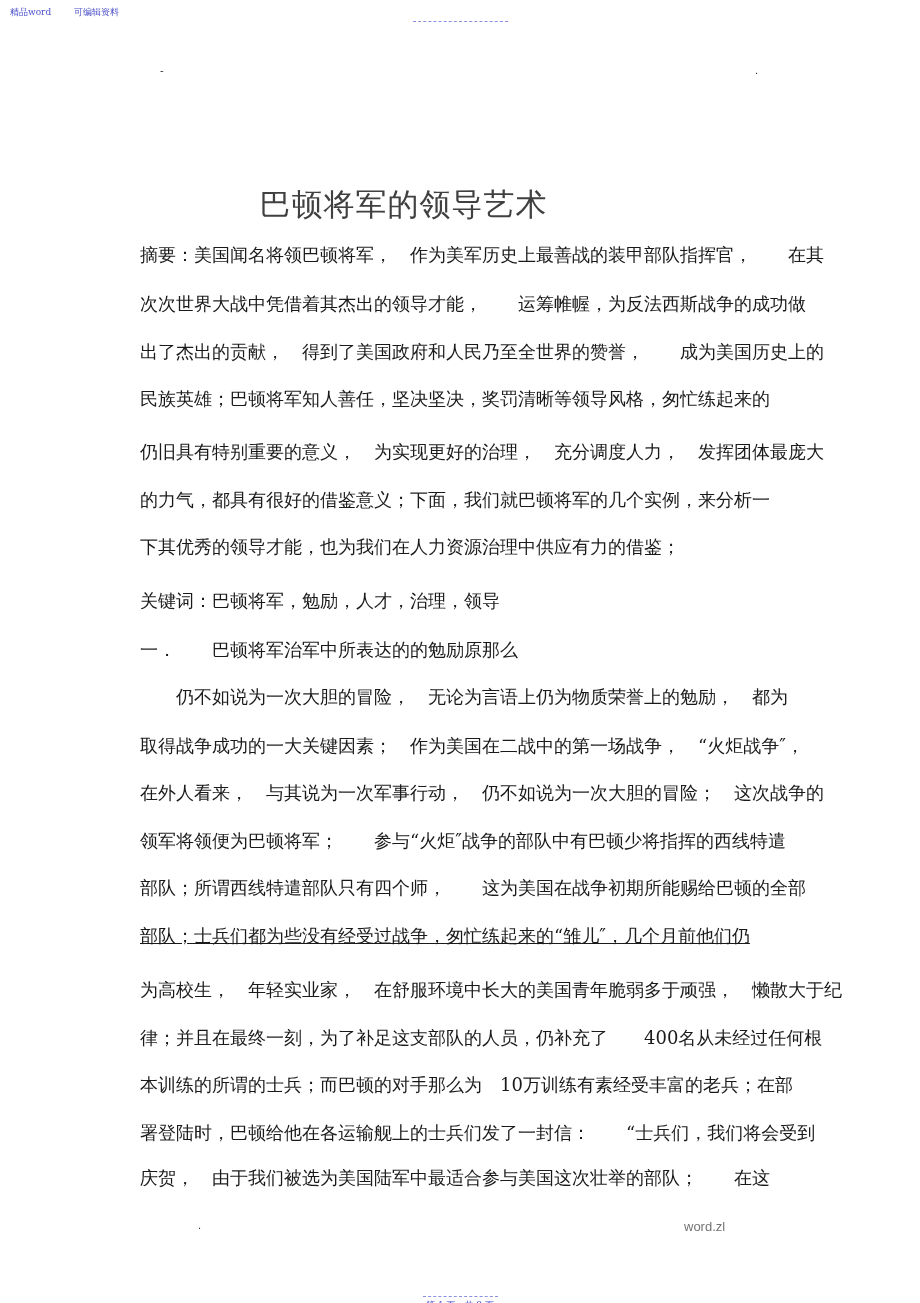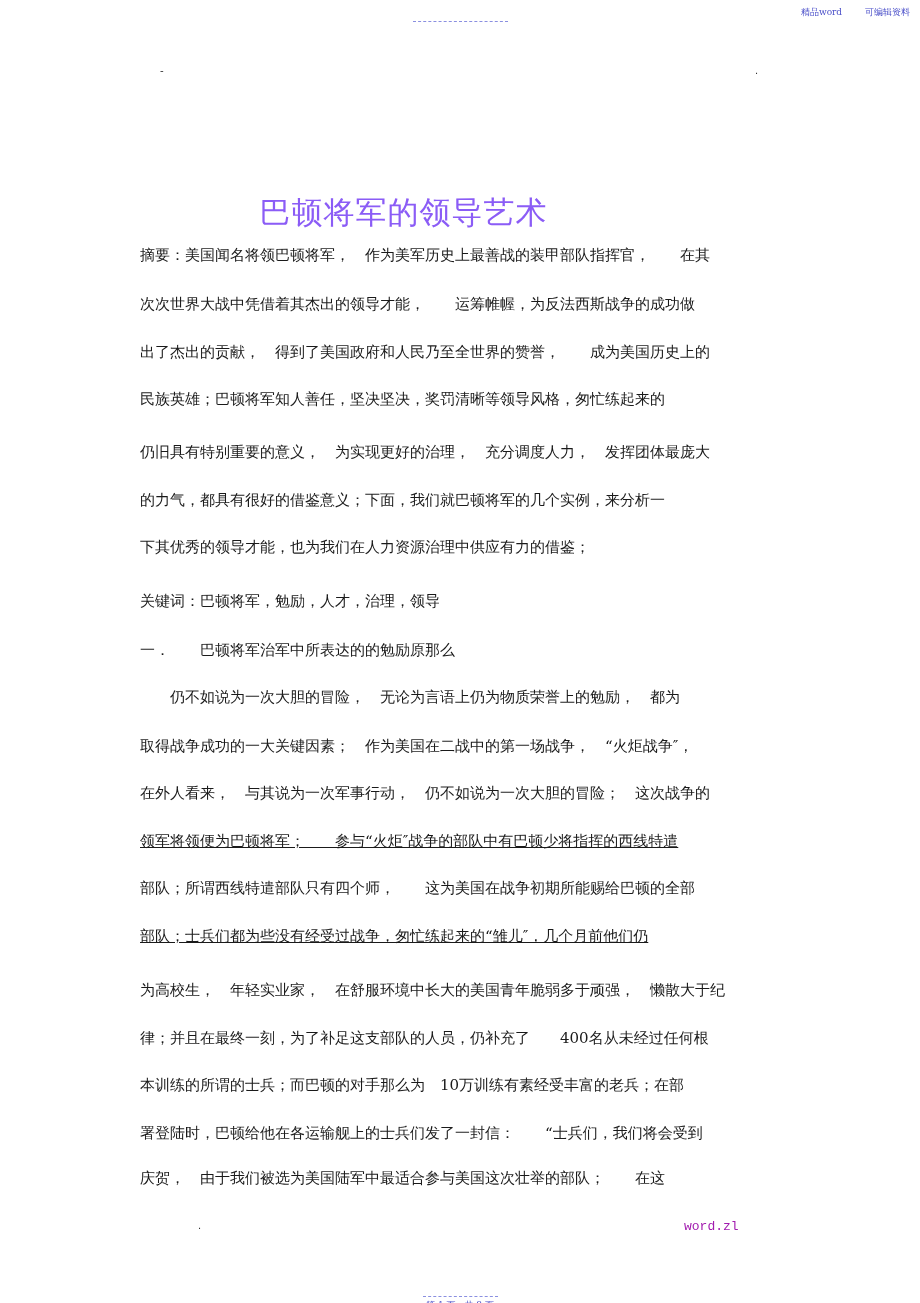--- a/index.html
+++ b/index.html
@@ -1,28 +1,28 @@
 <!DOCTYPE html>
 <html><head>
 <meta charset="utf-8">
 <style>
   html, body { margin: 0; padding: 0; background: #ffffff; }
   body { width: 920px; height: 1303px; position: relative; overflow: hidden;
          font-family: "DejaVu Serif", "Liberation Serif", serif; color: #1a1a1a; }
-  .hdr { position: absolute; top: 6px; left: 0; width: 920px; text-align: right;
+  .hdr { position: absolute; top: 6px; left: 0; width: 920px; text-align: left;
          font-size: 9px; color: #4a4fc9; font-family: "DejaVu Serif", serif; }
   .hdr span { margin: 0 10px; }
   .dash { position: absolute; height: 0; border-top: 1px dashed #8a8fe0; }
   .mark { position: absolute; font-size: 11px; color: #333; font-family: "Liberation Sans", sans-serif; }
-  .title { position: absolute; top: 192px; left: 0; width: 807px; text-align: center;
-           font-size: 31px; font-family: "DejaVu Sans", sans-serif; font-weight: normal; color: #8b5cf6; letter-spacing: 1px; }
-  .line { position: absolute; left: 140px; width: 640px; font-size: 15px; white-space: pre;
+  .title { position: absolute; top: 184px; left: 0; width: 807px; text-align: center;
+           font-size: 31px; font-family: "DejaVu Sans", sans-serif; font-weight: normal; color: #404040; letter-spacing: 1px; }
+  .line { position: absolute; left: 140px; width: 640px; font-size: 18px; white-space: pre;
           line-height: 22px; }
   .footer-r { position: absolute; top: 1219px; left: 684px; font-size: 13px;
-              font-family: Liberation Mono, monospace; color: #a21caf; }
+              font-family: Liberation Sans, sans-serif; color: #737373; }
   .pgnum { position: absolute; top: 1280px; left: 0; width: 920px; text-align: center;
            font-size: 9px; color: #4a4fc9; margin-top: 19px; }
 </style>
 </head>
 <body>
 
 <div class="hdr">
   <span>精品word</span>
   <span>可编辑资料</span>
 </div>
@@ -39,21 +39,21 @@
   <div class="line" style="top:341px;">出了杰出的贡献，　得到了美国政府和人民乃至全世界的赞誉，　　成为美国历史上的</div>
   <div class="line" style="top:388px;">民族英雄；巴顿将军知人善任，坚决坚决，奖罚清晰等领导风格，匆忙练起来的</div>
   <div class="line" style="top:441px;">仍旧具有特别重要的意义，　为实现更好的治理，　充分调度人力，　发挥团体最庞大</div>
   <div class="line" style="top:489px;">的力气，都具有很好的借鉴意义；下面，我们就巴顿将军的几个实例，来分析一</div>
   <div class="line" style="top:536px;">下其优秀的领导才能，也为我们在人力资源治理中供应有力的借鉴；</div>
   <div class="line" style="top:590px;">关键词：巴顿将军，勉励，人才，治理，领导</div>
   <div class="line" style="top:639px;">一．　　巴顿将军治军中所表达的的勉励原那么</div>
   <div class="line" style="top:686px;">　　仍不如说为一次大胆的冒险，　无论为言语上仍为物质荣誉上的勉励，　都为</div>
   <div class="line" style="top:735px;">取得战争成功的一大关键因素；　作为美国在二战中的第一场战争，　“火炬战争″，</div>
   <div class="line" style="top:782px;">在外人看来，　与其说为一次军事行动，　仍不如说为一次大胆的冒险；　这次战争的</div>
-  <div class="line" style="top:830px;text-decoration:underline;">领军将领便为巴顿将军；　　参与“火炬″战争的部队中有巴顿少将指挥的西线特遣</div>
+  <div class="line" style="top:830px;">领军将领便为巴顿将军；　　参与“火炬″战争的部队中有巴顿少将指挥的西线特遣</div>
   <div class="line" style="top:877px;">部队；所谓西线特遣部队只有四个师，　　这为美国在战争初期所能赐给巴顿的全部</div>
   <div class="line" style="top:925px;text-decoration:underline;">部队；士兵们都为些没有经受过战争，匆忙练起来的“雏儿″，几个月前他们仍</div>
   <div class="line" style="top:979px;">为高校生，　年轻实业家，　在舒服环境中长大的美国青年脆弱多于顽强，　懒散大于纪</div>
   <div class="line" style="top:1027px;">律；并且在最终一刻，为了补足这支部队的人员，仍补充了　　400名从未经过任何根</div>
   <div class="line" style="top:1074px;">本训练的所谓的士兵；而巴顿的对手那么为　10万训练有素经受丰富的老兵；在部</div>
   <div class="line" style="top:1122px;">署登陆时，巴顿给他在各运输舰上的士兵们发了一封信：　　“士兵们，我们将会受到</div>
   <div class="line" style="top:1167px;">庆贺，　由于我们被选为美国陆军中最适合参与美国这次壮举的部队；　　在这</div>
 </div>
 
 <div class="mark" style="top:1219px; left:198px;">.</div>

